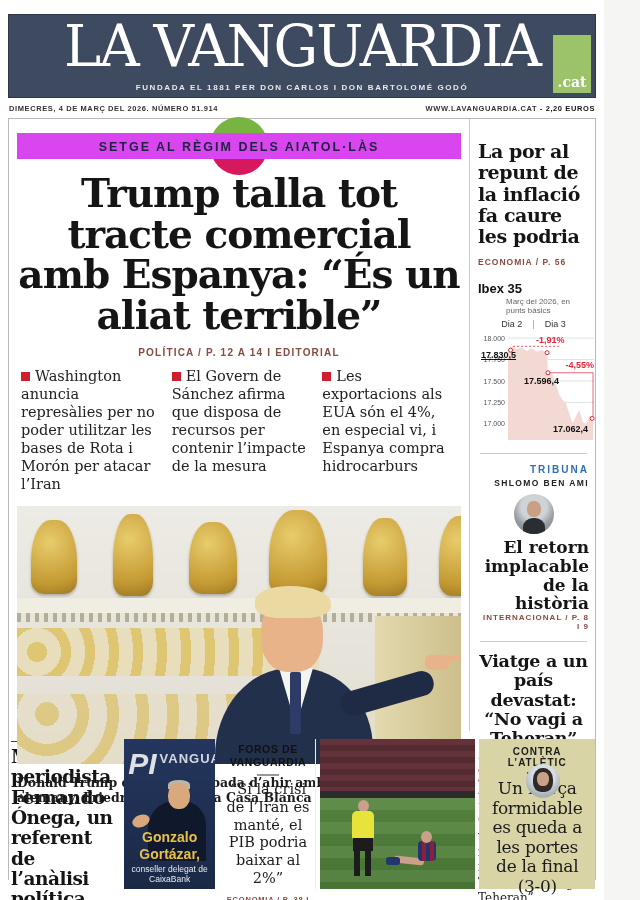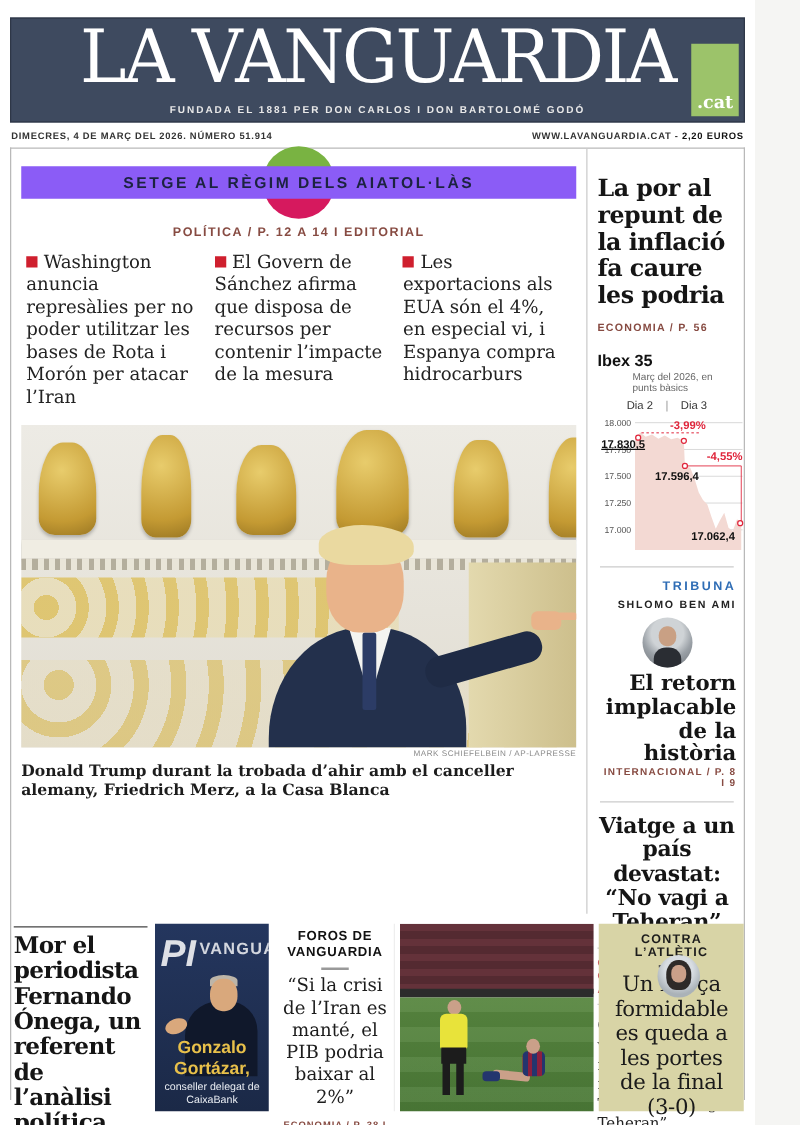--- a/index.html
+++ b/index.html
@@ -20,21 +20,21 @@
 
   
   .frame { border:1px solid #b9b9b9; border-bottom:none; position:relative; height:762px; display:flex; flex-direction:column; }
   .cols { display:flex; flex:1 0 auto; height:612px; }
   .col-main { width:494px; padding:0 8px; position:relative; }
   .col-side { width:126px; border-left:1px solid #ccc; padding:6px 6px 0 8px; }
 
   
   .kicker-wrap { position:relative; height:46px; margin-top:4px; display:flex; align-items:center; justify-content:center; }
   .kicker-circle { position:absolute; left:50%; top:50%; transform:translate(-50%,-50%); width:58px; height:58px; border-radius:50%; background:linear-gradient(180deg,#79b342 0 50%,#d6195e 50% 100%); }
-  .kicker-band { position:relative; background:#8b5cf6; width:100%; text-align:center; padding:4px 0; }
+  .kicker-band { position:relative; background:#d946ef; width:100%; text-align:center; padding:4px 0; }
   .kicker-text { font-size:12.5px; font-weight:bold; letter-spacing:2px; color:#1c2340; }
 
   
   .headline { font-family:"DejaVu Serif", serif; font-weight:bold; font-size:39px; line-height:1.04; text-align:center; color:#151515; letter-spacing:-1px; margin-top:4px; }
   .section-line { text-align:center; font-size:10px; font-weight:bold; letter-spacing:1.2px; color:#874b42; margin-top:12px; }
 
   
   .bullets { display:flex; gap:16px; margin-top:10px; padding:0 4px; }
   .bullet { flex:1; font-family:"DejaVu Serif", serif; font-size:14.5px; line-height:1.24; color:#222; }
   .bullet-sq { display:inline-block; width:9px; height:9px; background:#cf1f2e; margin-right:5px; }
@@ -159,20 +159,21 @@
 
       <div class="col-main">
 
         <div class="kicker-wrap">
           <div class="kicker-circle"></div>
           <div class="kicker-band">
             <span class="kicker-text">SETGE AL RÈGIM DELS AIATOL·LÀS</span>
           </div>
         </div>
 
+        <h1 class="headline">Trump talla tot tracte comercial amb Espanya: “És un aliat terrible”</h1>
         <div class="section-line">POLÍTICA / P. 12 A 14 I EDITORIAL</div>
 
         <div class="bullets">
           <div class="bullet">
             <span class="bullet-sq"></span><span>Washington anuncia represàlies per no poder utilitzar les bases de Rota i Morón per atacar l’Iran</span>
           </div>
           <div class="bullet">
             <span class="bullet-sq"></span><span>El Govern de Sánchez afirma que disposa de recursos per contenir l’impacte de la mesura</span>
           </div>
           <div class="bullet">
@@ -232,21 +233,21 @@
                 <text x="27" y="97.35714285714286" text-anchor="end" font-size="7" fill="#555" font-family="Liberation Sans, sans-serif">17.000</text>
                 <polygon points="30,111 30.0,21.1 34.3,16.9 38.5,20.3 43.6,18.6 48.7,22.0 53.8,19.4 58.9,22.4 64.0,21.1 69.1,23.7 69.9,43.7 74.2,45.1 77.6,53.7 81.0,64.9 84.4,70.9 87.8,74.3 91.2,84.6 94.6,94.0 98.0,87.1 101.4,81.1 104.8,93.1 108.2,95.7 111.6,86.3 115.0,89.5 115,111" fill="#f3d9d3"></polygon>
                 <line x1="35.1" y1="17.285714285714285" x2="82.7" y2="17.285714285714285" stroke="#e0263c" stroke-width="0.8" stroke-dasharray="2,2"></line>
                 <line x1="69.94999999999999" y1="43.737142857142736" x2="115" y2="43.737142857142736" stroke="#e0263c" stroke-width="0.7"></line>
                 <line x1="115" y1="43.737142857142736" x2="115" y2="89.5085714285713" stroke="#e0263c" stroke-width="0.7"></line>
                 <circle cx="32.55" cy="21.142857142857146" r="2" fill="#fff" stroke="#e0263c" stroke-width="1"></circle>
                 <circle cx="69.1" cy="23.67142857142857" r="2" fill="#fff" stroke="#e0263c" stroke-width="1"></circle>
                 <circle cx="69.94999999999999" cy="43.737142857142736" r="2" fill="#fff" stroke="#e0263c" stroke-width="1"></circle>
                 <circle cx="114.15" cy="89.5085714285713" r="2" fill="#fff" stroke="#e0263c" stroke-width="1"></circle>
               </svg>
-            <div class="ann ann-red" style="left:58px; top:6px;">-3,99%</div>
+            <div class="ann ann-red" style="left:58px; top:6px;">-1,91%</div>
             <div class="ann ann-val" style="left:3px; top:21px;text-decoration:underline;">17.830,5</div>
             <div class="ann ann-red" style="right:2px; top:31px;">-4,55%</div>
             <div class="ann ann-val" style="left:46px; top:47px;">17.596,4</div>
             <div class="ann ann-val" style="right:8px; top:95px;">17.062,4</div>
           </div>
         </div>
 
         <hr class="side-hr">
 
         <div class="tribuna">

